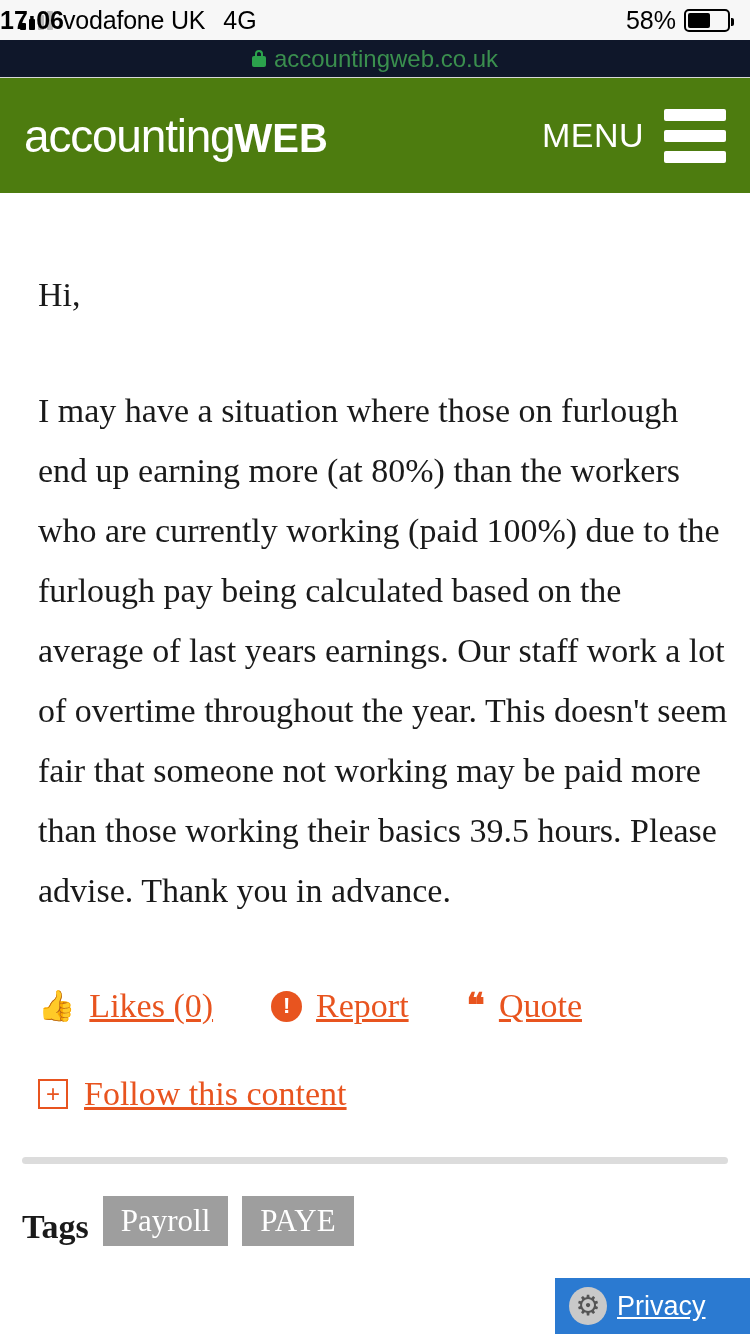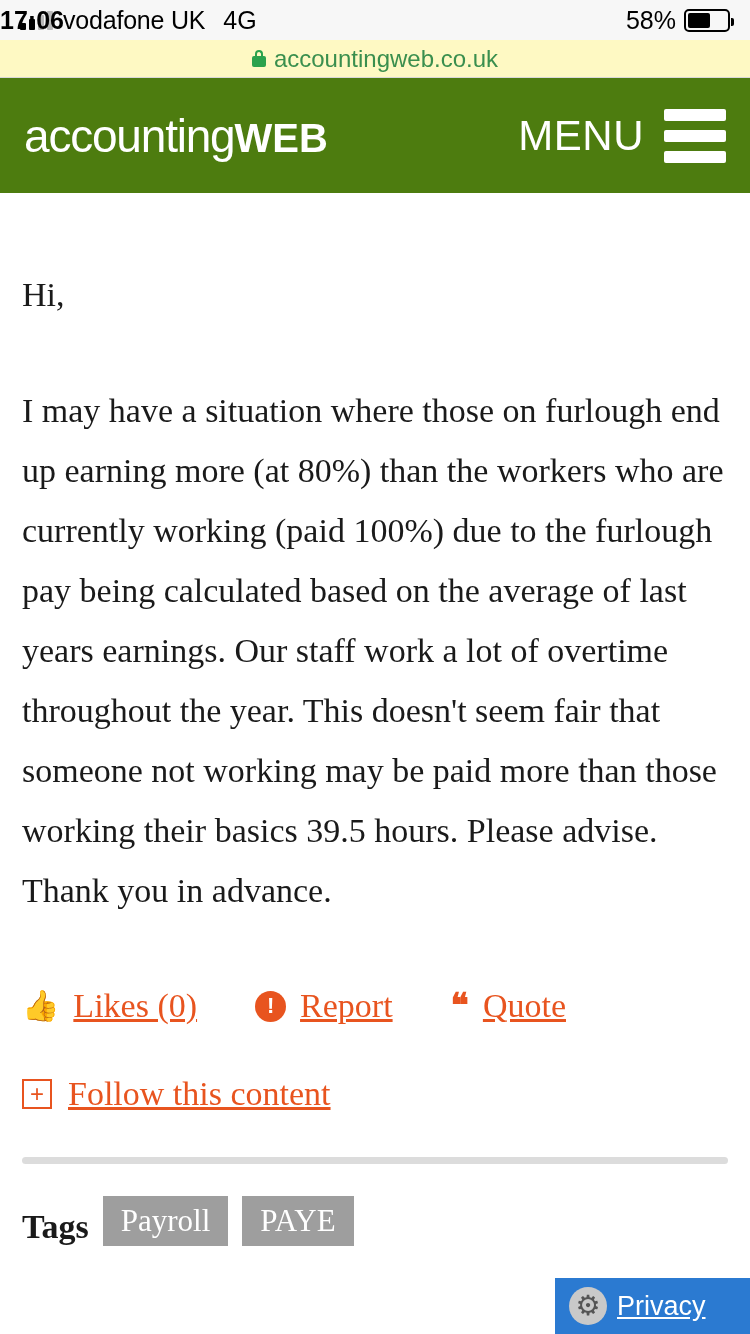--- a/index.html
+++ b/index.html
@@ -48,21 +48,21 @@
   }
   .batt::after {
     content: ""; position: absolute; right: -6px; top: 7px;
     width: 3px; height: 8px; background: #000; border-radius: 0 2px 2px 0;
   }
   .batt .fill { background: #000; height: 100%; width: 58%; border-radius: 2px; }
 
   
   .urlbar {
     height: 38px;
-    background: #fef9c3;
+    background: #0f172a;
     display: flex; align-items: center; justify-content: center;
     gap: 8px;
     border-bottom: 1px solid #d8d8d8;
   }
   .lock-icon { width: 14px; height: 17px; position: relative; display:inline-block; }
   .lock-icon .body {
     position: absolute; bottom: 0; left: 0; width: 14px; height: 11px;
     background: #2ba24c; border-radius: 2px;
   }
   .lock-icon .shackle {
@@ -75,26 +75,26 @@
   
   .site-header {
     height: 115px;
     background: #4d7c0f;
     display: flex; align-items: center; justify-content: space-between;
     padding: 0 24px;
   }
   .logo { font-size: 46px; color: #fff; letter-spacing: -1.2px; line-height: 1; }
   .logo .bold { font-weight: bold; font-size: 40px; letter-spacing: 0px; }
   .menu-wrap { display: flex; align-items: center; gap: 20px; }
-  .menu-label { font-size: 42px; color: #fff; letter-spacing: 0.5px; }
+  .menu-label { font-size: 34px; color: #fff; letter-spacing: 0.5px; }
   .burger { display: flex; flex-direction: column; gap: 9px; }
   .burger span { display: block; width: 62px; height: 12px; background: #fff; border-radius: 2px; }
 
   
-  .content { padding: 0 22px; }
+  .content { padding: 0 22px; margin-left: 16px; }
   .post {
     font-family: "Liberation Serif", serif;
     font-size: 34px;
     line-height: 60px;
     color: #1a1a1a;
     padding-top: 72px;
   }
   .post p { margin: 0; }
   .post p + p { margin-top: 56px; }
 

